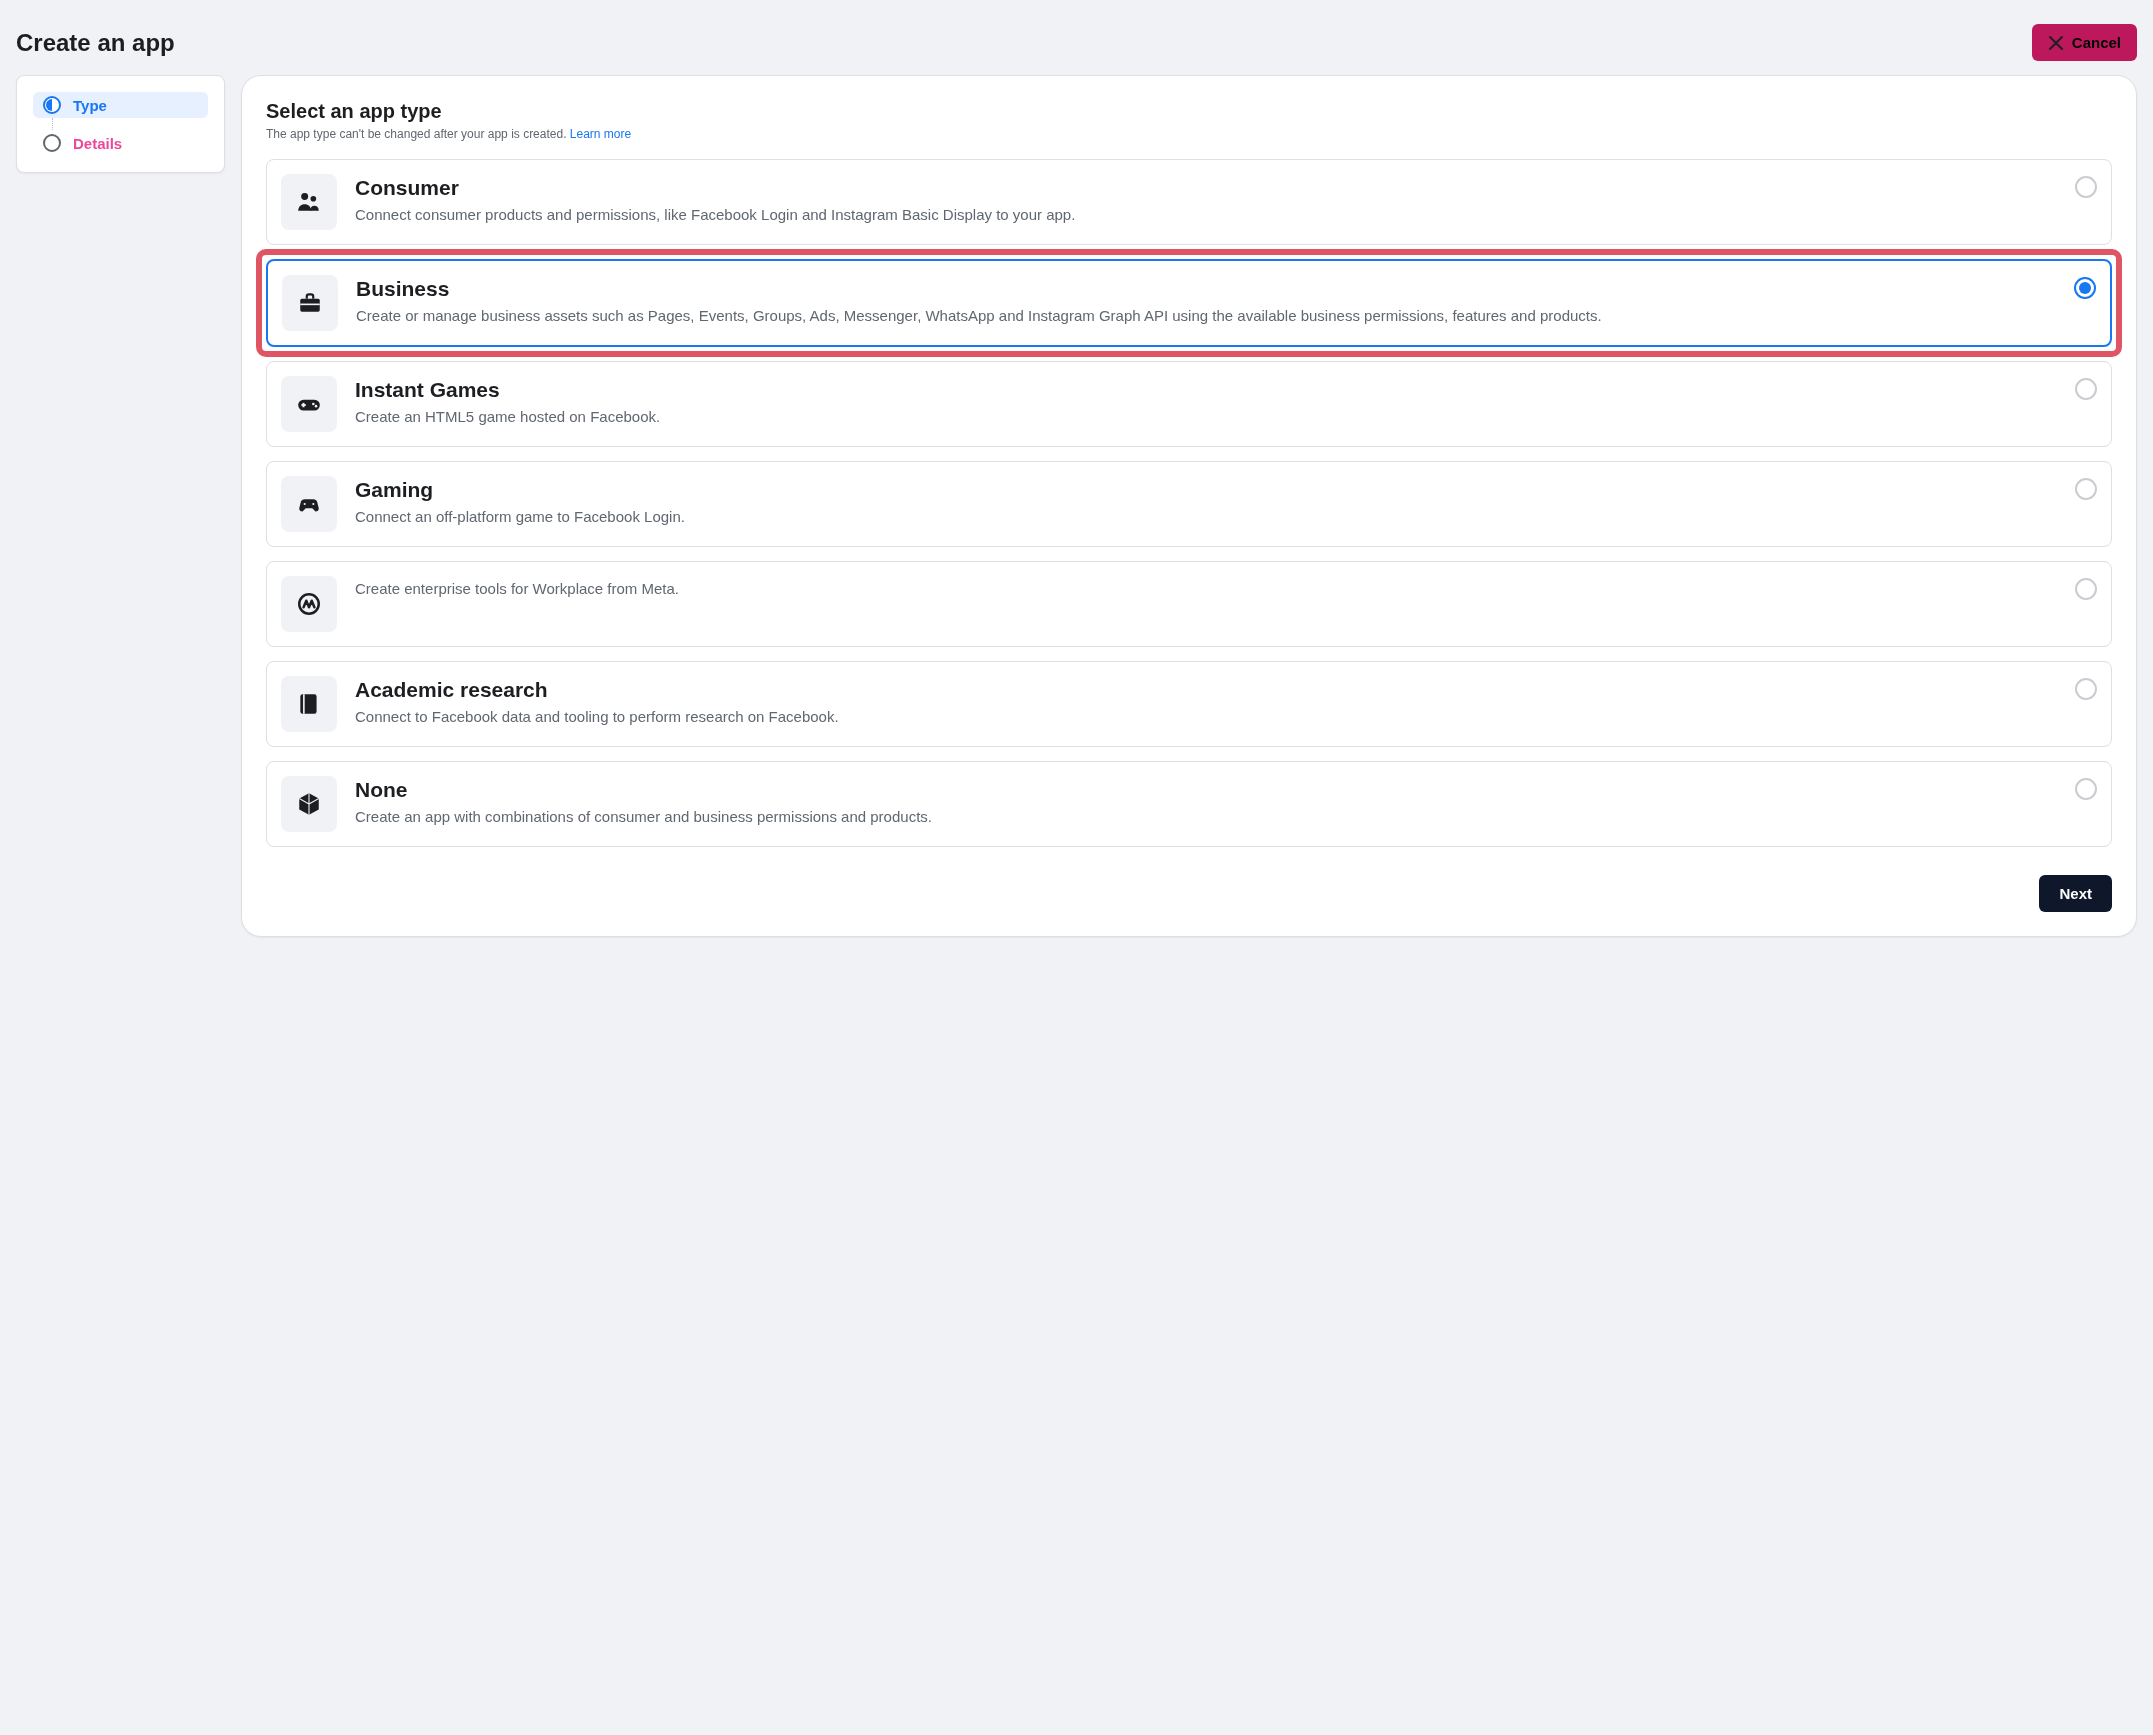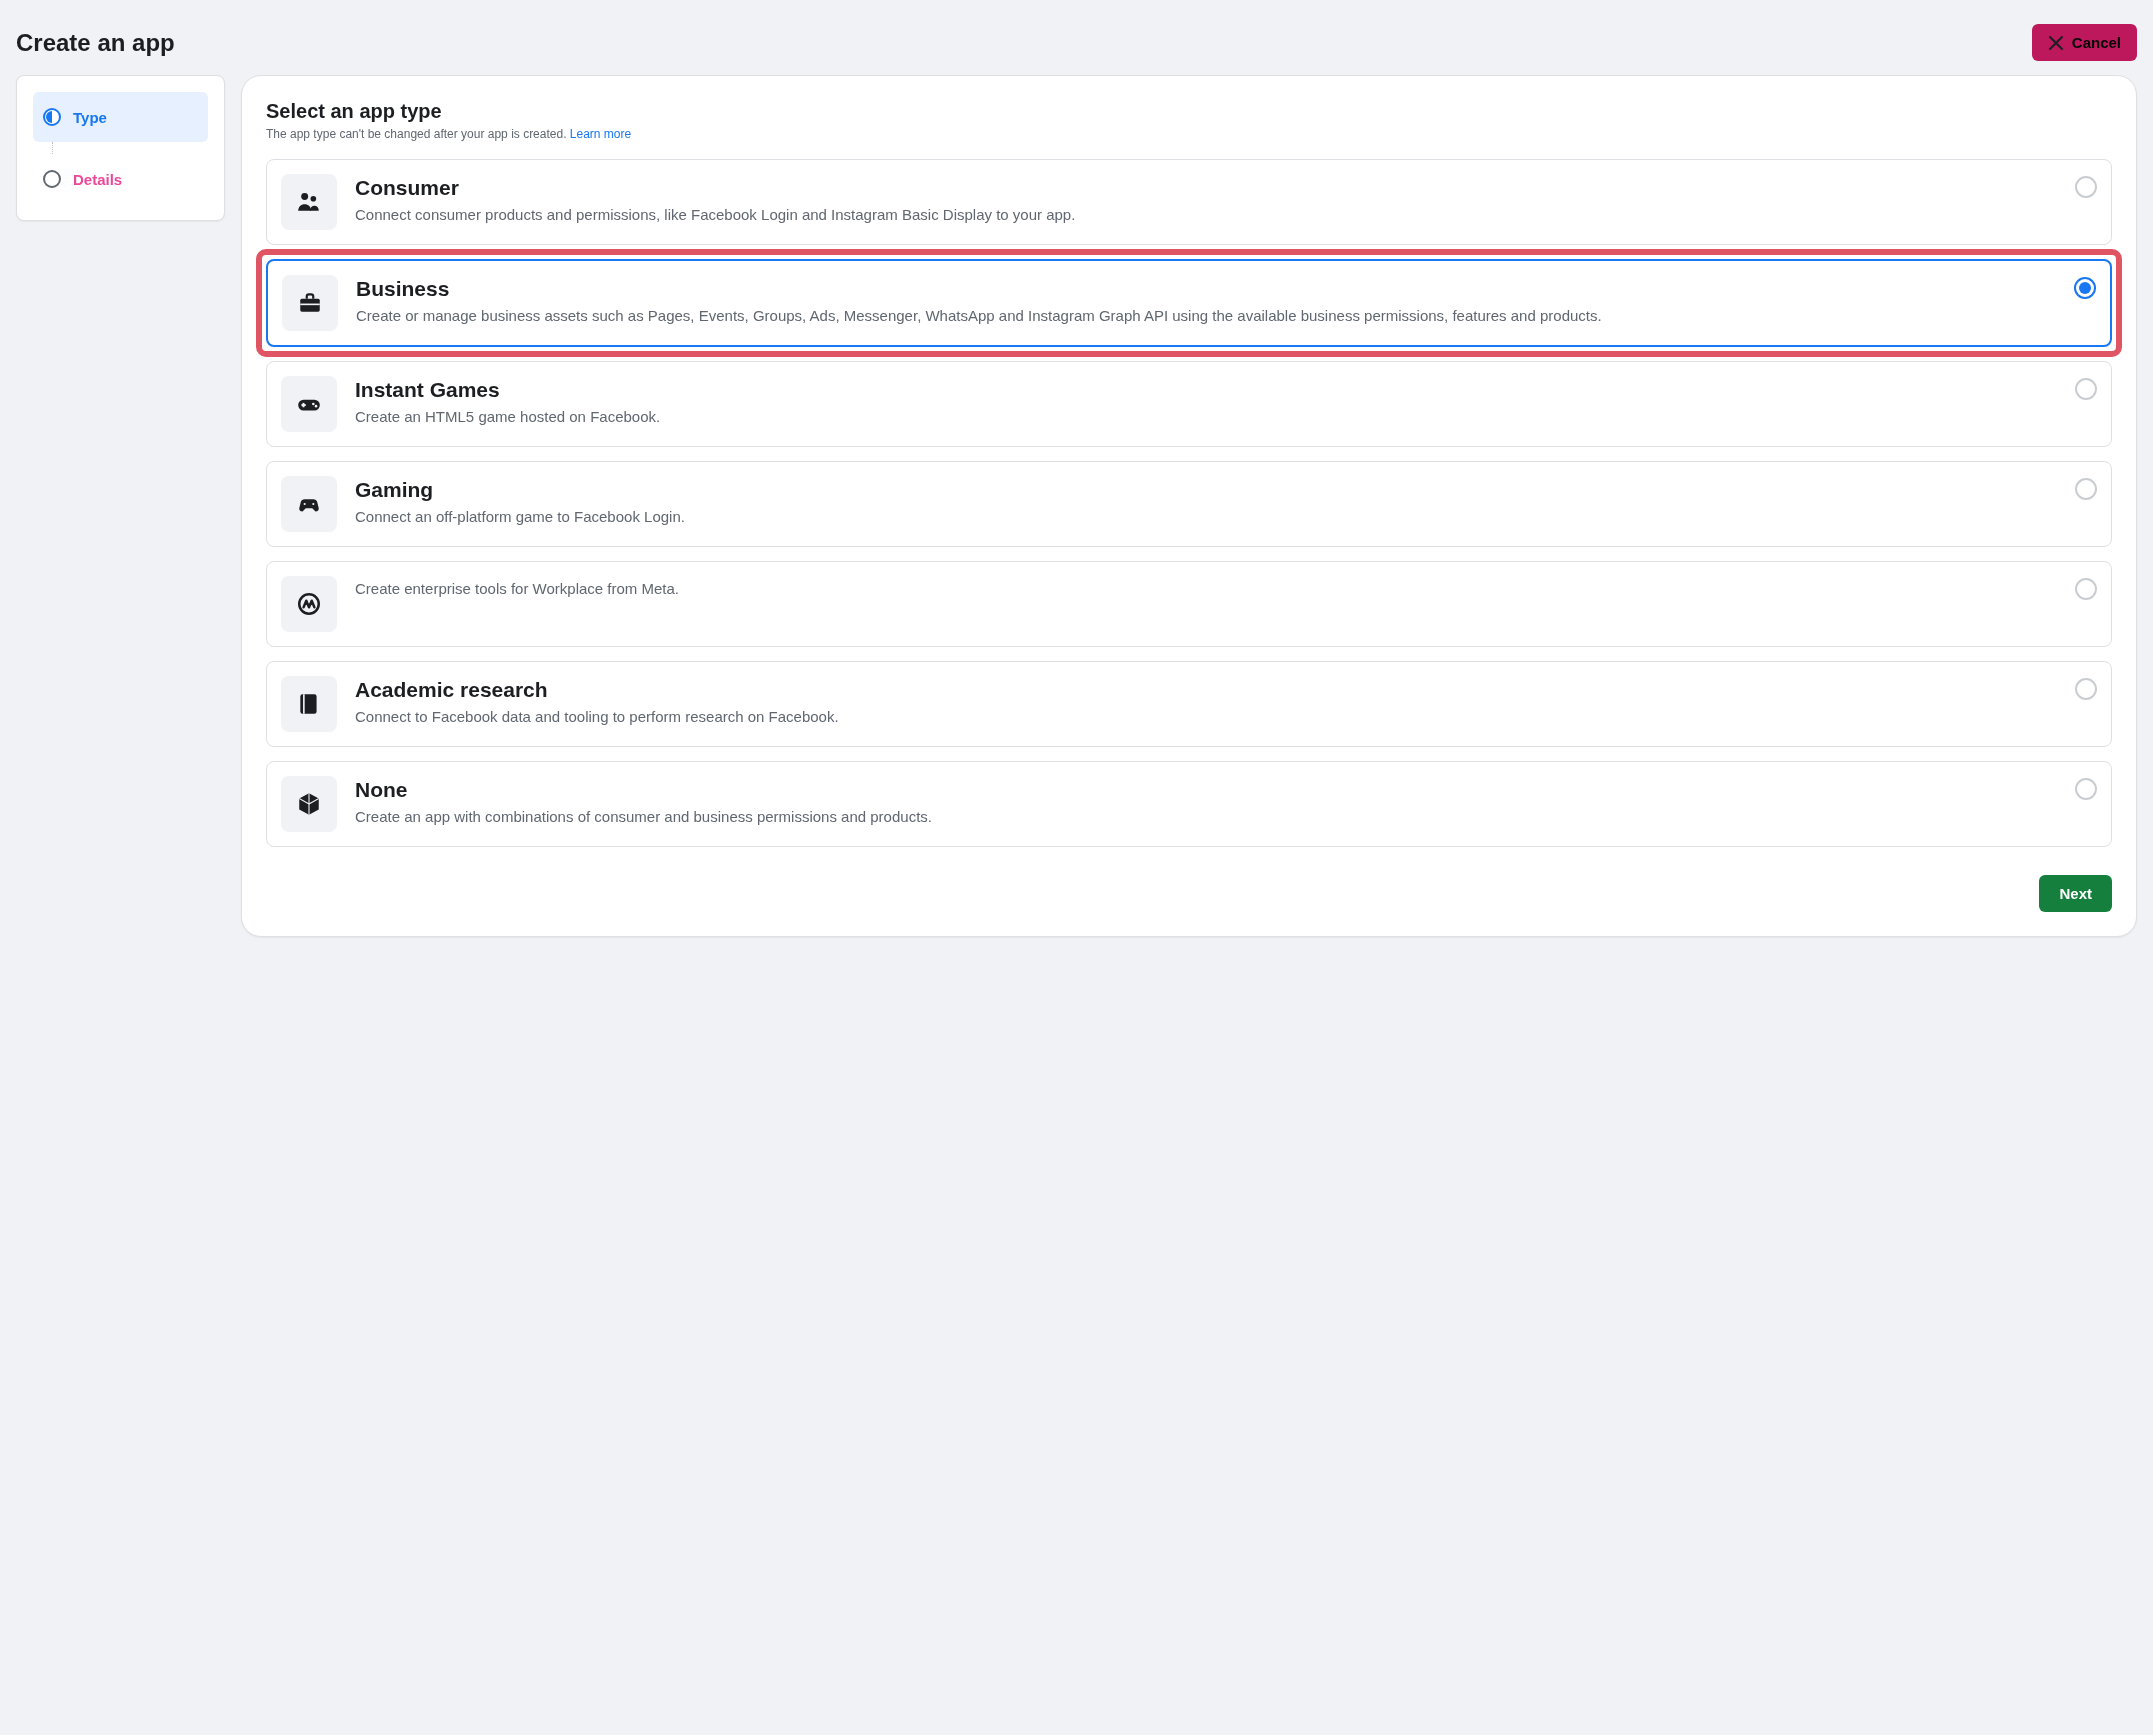--- a/index.html
+++ b/index.html
@@ -50,21 +50,21 @@
       border: 1px solid #dddfe2;
       border-radius: 8px;
       padding: 16px;
       box-shadow: 0 1px 2px rgba(0,0,0,0.05);
     }
     .step-list { display: flex; flex-direction: column; position: relative; }
     .step-item {
       display: flex;
       align-items: center;
       gap: 12px;
-      padding: 16px 10px;
+      padding: 4px 10px;
       border-radius: 6px;
       font-size: 15px;
       font-weight: 600;
       position: relative;
     }
     .step-item.active {
       background: #e7f0ff;
       color: #1877f2;
     }
     .step-item.inactive { color: #ec4899; }
@@ -148,21 +148,21 @@
       margin-top: 2px;
     }
     .option-card.selected .radio { border-color: #1877f2; position: relative; }
     .option-card.selected .radio::after {
       content: ""; position: absolute; inset: 3px; border-radius: 50%; background: #1877f2;
     }
     .footer-row {
       display: flex; justify-content: flex-end; margin-top: 28px;
     }
     .next-btn {
-      background: #15803d; color: #fff;
+      background: #0f172a; color: #fff;
       border: none; border-radius: 6px;
       padding: 10px 20px; font-size: 15px; font-weight: 600;
       cursor: pointer;
     }
   </style>
 </head>
 <body>
 
 <svg width="0" height="0" style="position:absolute">
   <defs>

